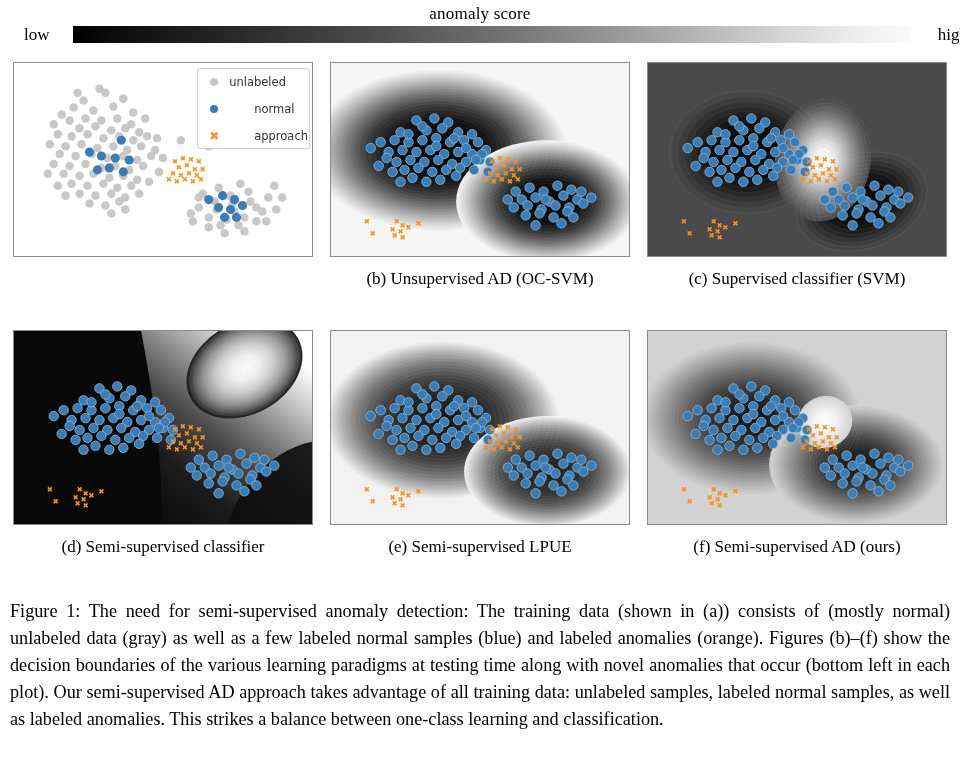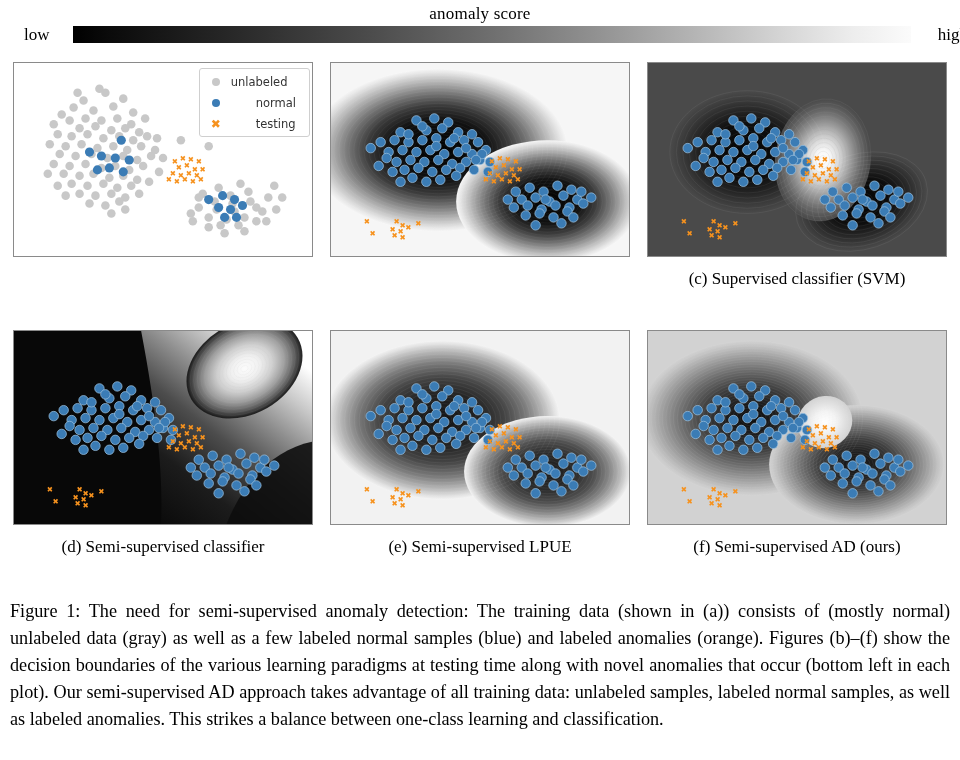--- a/index.html
+++ b/index.html
@@ -46,25 +46,25 @@
   .caption{
     position:absolute;left:10px;top:598px;width:940px;
     font-size:18.2px;line-height:27px;text-align:justify;
     text-align-last:left;
   }
 
   
   .legend-box{
     position:absolute;right:2px;top:5px;
     background:#fff;border:1px solid #cfcfcf;border-radius:3px;
-    padding:5px 13px 5px 7px;
+    padding:5px 1px 5px 7px;
     font-family:"DejaVu Sans", sans-serif;font-size:11.5px;color:#333;
   }
   .legend-row{display:flex;align-items:center;height:15px;}
-  .legend-row+.legend-row{margin-top:6px;gap:25px;}
+  .legend-row+.legend-row{margin-top:12px;gap:25px;}
   .legend-mark{width:18px;text-align:center;margin-right:6px;display:inline-block;}
   .dot{display:inline-block;width:8px;height:8px;border-radius:50%;vertical-align:middle;}
   .xmark{font-weight:bold;font-size:12px;line-height:1;}
 </style>
 </head>
 <body>
 
 <div class="page">
 
   <div class="cbar-title">anomaly score</div>
@@ -237,21 +237,21 @@
             <div class="legend-row">
               <span class="legend-mark"><span class="dot" style="background:#c8c8c8"></span></span>
               <span>unlabeled</span>
             </div>
             <div class="legend-row">
               <span class="legend-mark"><span class="dot" style="background:#3b7cb5"></span></span>
               <span>normal</span>
             </div>
             <div class="legend-row">
               <span class="legend-mark xmark" style="color:#f6921e">✖</span>
-              <span>testing</span>
+              <span>approach</span>
             </div>
           </div>
         </div>
       </div>
 
       <div class="cell c1">
         <div class="panel">
           <svg viewBox="0 0 300 195" preserveAspectRatio="none">
             <defs>
               <radialGradient id="gb1" cx="50%" cy="50%" r="50%">
@@ -436,20 +436,21 @@
                 <text x="72" y="164" text-anchor="middle" dominant-baseline="central" fill="#f6921e" font-family="&quot;DejaVu Sans&quot;, sans-serif" font-weight="bold" font-size="7.5">✖</text>
                 <text x="62" y="168" text-anchor="middle" dominant-baseline="central" fill="#f6921e" font-family="&quot;DejaVu Sans&quot;, sans-serif" font-weight="bold" font-size="7.5">✖</text>
                 <text x="70" y="170" text-anchor="middle" dominant-baseline="central" fill="#f6921e" font-family="&quot;DejaVu Sans&quot;, sans-serif" font-weight="bold" font-size="7.5">✖</text>
                 <text x="78" y="166" text-anchor="middle" dominant-baseline="central" fill="#f6921e" font-family="&quot;DejaVu Sans&quot;, sans-serif" font-weight="bold" font-size="7.5">✖</text>
                 <text x="64" y="174" text-anchor="middle" dominant-baseline="central" fill="#f6921e" font-family="&quot;DejaVu Sans&quot;, sans-serif" font-weight="bold" font-size="7.5">✖</text>
                 <text x="72" y="176" text-anchor="middle" dominant-baseline="central" fill="#f6921e" font-family="&quot;DejaVu Sans&quot;, sans-serif" font-weight="bold" font-size="7.5">✖</text>
                 <text x="88" y="162" text-anchor="middle" dominant-baseline="central" fill="#f6921e" font-family="&quot;DejaVu Sans&quot;, sans-serif" font-weight="bold" font-size="7.5">✖</text>
               </g>
           </svg>
         </div>
+        <div class="subcap">(b) Unsupervised AD (OC-SVM)</div>
       </div>
 
       <div class="cell c2">
         <div class="panel">
           <svg viewBox="0 0 300 195" preserveAspectRatio="none">
             <defs>
               <radialGradient id="gc1" cx="50%" cy="50%" r="50%">
                 <stop offset="0%" stop-color="#050505"></stop>
                   <stop offset="45%" stop-color="#0d0d0d"></stop>
                 <stop offset="68%" stop-color="#262626"></stop>

